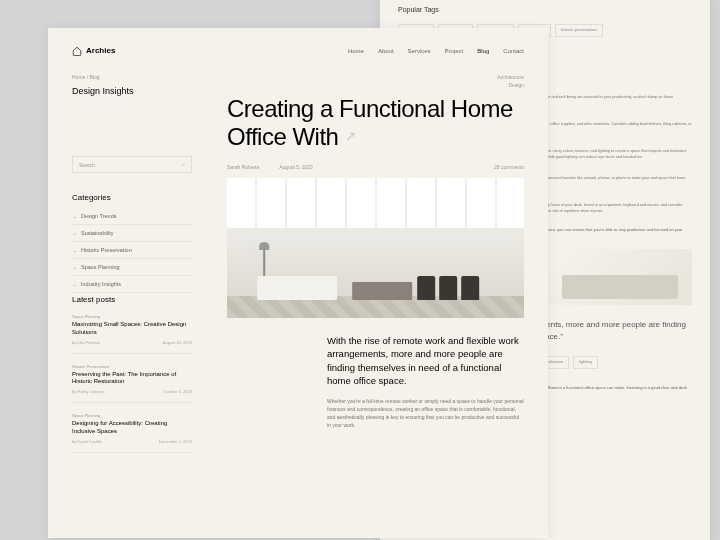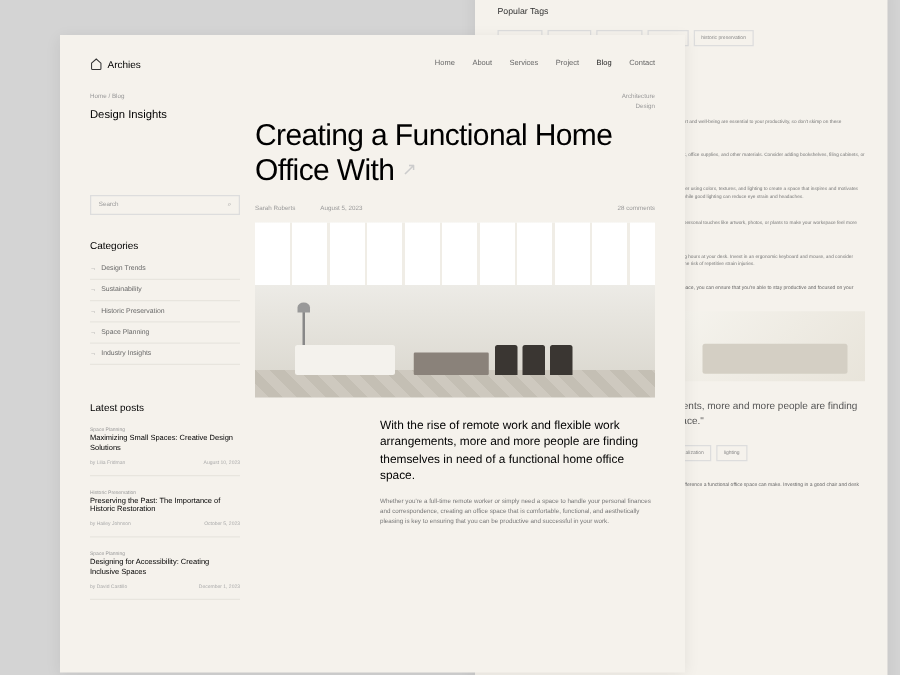--- a/index.html
+++ b/index.html
@@ -1,36 +1,36 @@
 <!DOCTYPE html>
 <html><head>
 <meta charset="utf-8">
 <style>
 *{margin:0;padding:0;box-sizing:border-box}
 body{font-family:-apple-system,BlinkMacSystemFont,"Segoe UI",sans-serif;background:#d4d4d4;width:720px;height:540px;overflow:hidden;position:relative}
 .page{position:absolute;background:#f5f2ec;box-shadow:0 2px 12px rgba(0,0,0,.08)}
 .page-back{left:380px;top:-10px;width:330px;height:560px;padding:14px 18px;font-size:4px;color:#555;line-height:1.7}
 .page-front{left:48px;top:28px;width:500px;height:510px;padding:18px 24px}
 .header{display:flex;justify-content:space-between;align-items:center;margin-bottom:18px}
-.logo{display:flex;align-items:center;gap:4px;font-size:8px;font-weight:400}
+.logo{display:flex;gap:4px;font-size:8px;font-weight:700}
 .logo-icon{width:10px;height:10px;display:flex;align-items:center;justify-content:center}
 .nav{display:flex;gap:14px;font-size:6px;color:#666}
 .nav span{cursor:pointer}
-.layout{display:flex;gap:12px}
+.layout{display:flex;gap:35px}
 .sidebar{width:120px;flex-shrink:0}
 .breadcrumb{font-size:5px;color:#999;margin-bottom:6px}
 .section-title{font-size:9px;font-weight:400;margin-bottom:12px}
 .search{display:flex;align-items:center;justify-content:space-between;border:1px solid #ddd;padding:4px 6px;margin-bottom:20px;margin-top:60px}
 .search span{font-size:5px;color:#999}
 .search-icn{font-size:6px;color:#999}
 .cat-title{font-size:8px;font-weight:400;margin-bottom:6px}
 .cat-list{list-style:none}
 .cat-list li{font-size:5.5px;color:#666;padding:5px 0;border-bottom:1px solid #e8e5de;display:flex;align-items:center;gap:4px}
 .cat-list li::before{content:"→";font-size:5px;color:#999}
-.latest-title{font-size:8px;font-weight:400;margin-top:30px;margin-bottom:10px}
+.latest-title{font-size:8px;font-weight:400;margin-top:2px;margin-bottom:10px}
 .post{margin-bottom:10px;border-bottom:1px solid #e8e5de;padding-bottom:8px}
 .post-cat{font-size:4px;color:#999;margin-bottom:2px}
 .post-title{font-size:6px;font-weight:500;line-height:1.3;margin-bottom:3px}
 .post-meta{display:flex;justify-content:space-between;font-size:4px;color:#aaa}
 .main{flex:1}
 .main-head{display:flex;justify-content:space-between;margin-bottom:6px}
 .tags-right{text-align:right;font-size:5px;color:#999;line-height:1.5}
 .title{font-size:24px;font-weight:400;line-height:1.15;letter-spacing:-0.5px;margin-bottom:4px}
 .arrow{font-size:14px;color:#ccc;display:inline-block;transform:translateY(-4px)}
 .meta-row{display:flex;justify-content:space-between;font-size:5px;color:#999;margin-top:14px;margin-bottom:8px}

